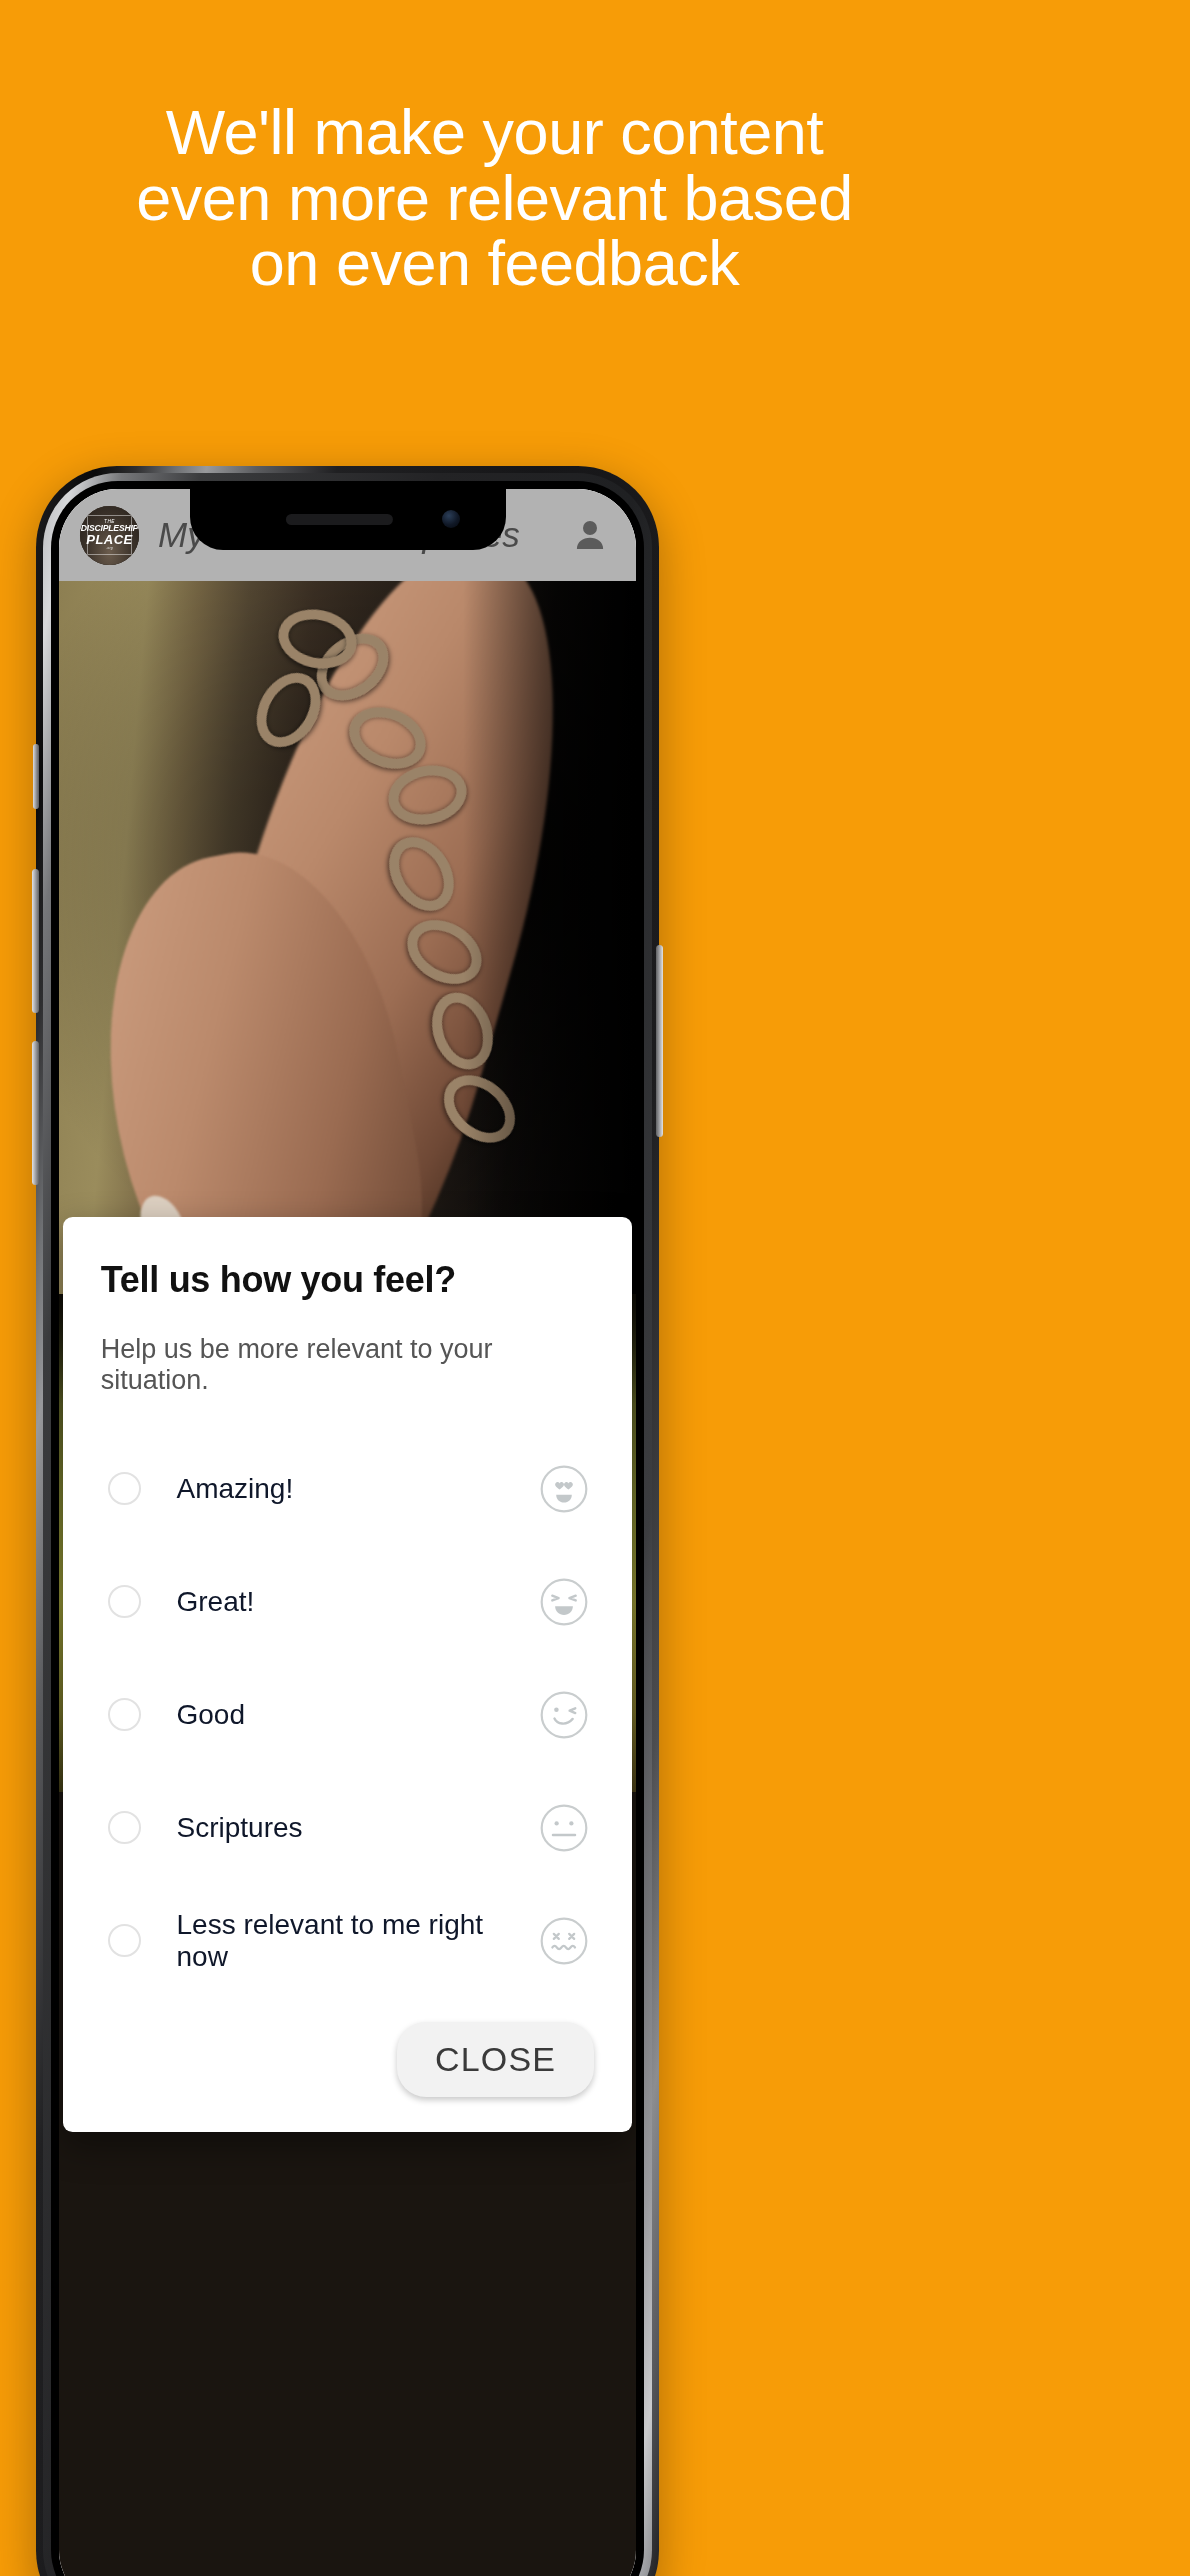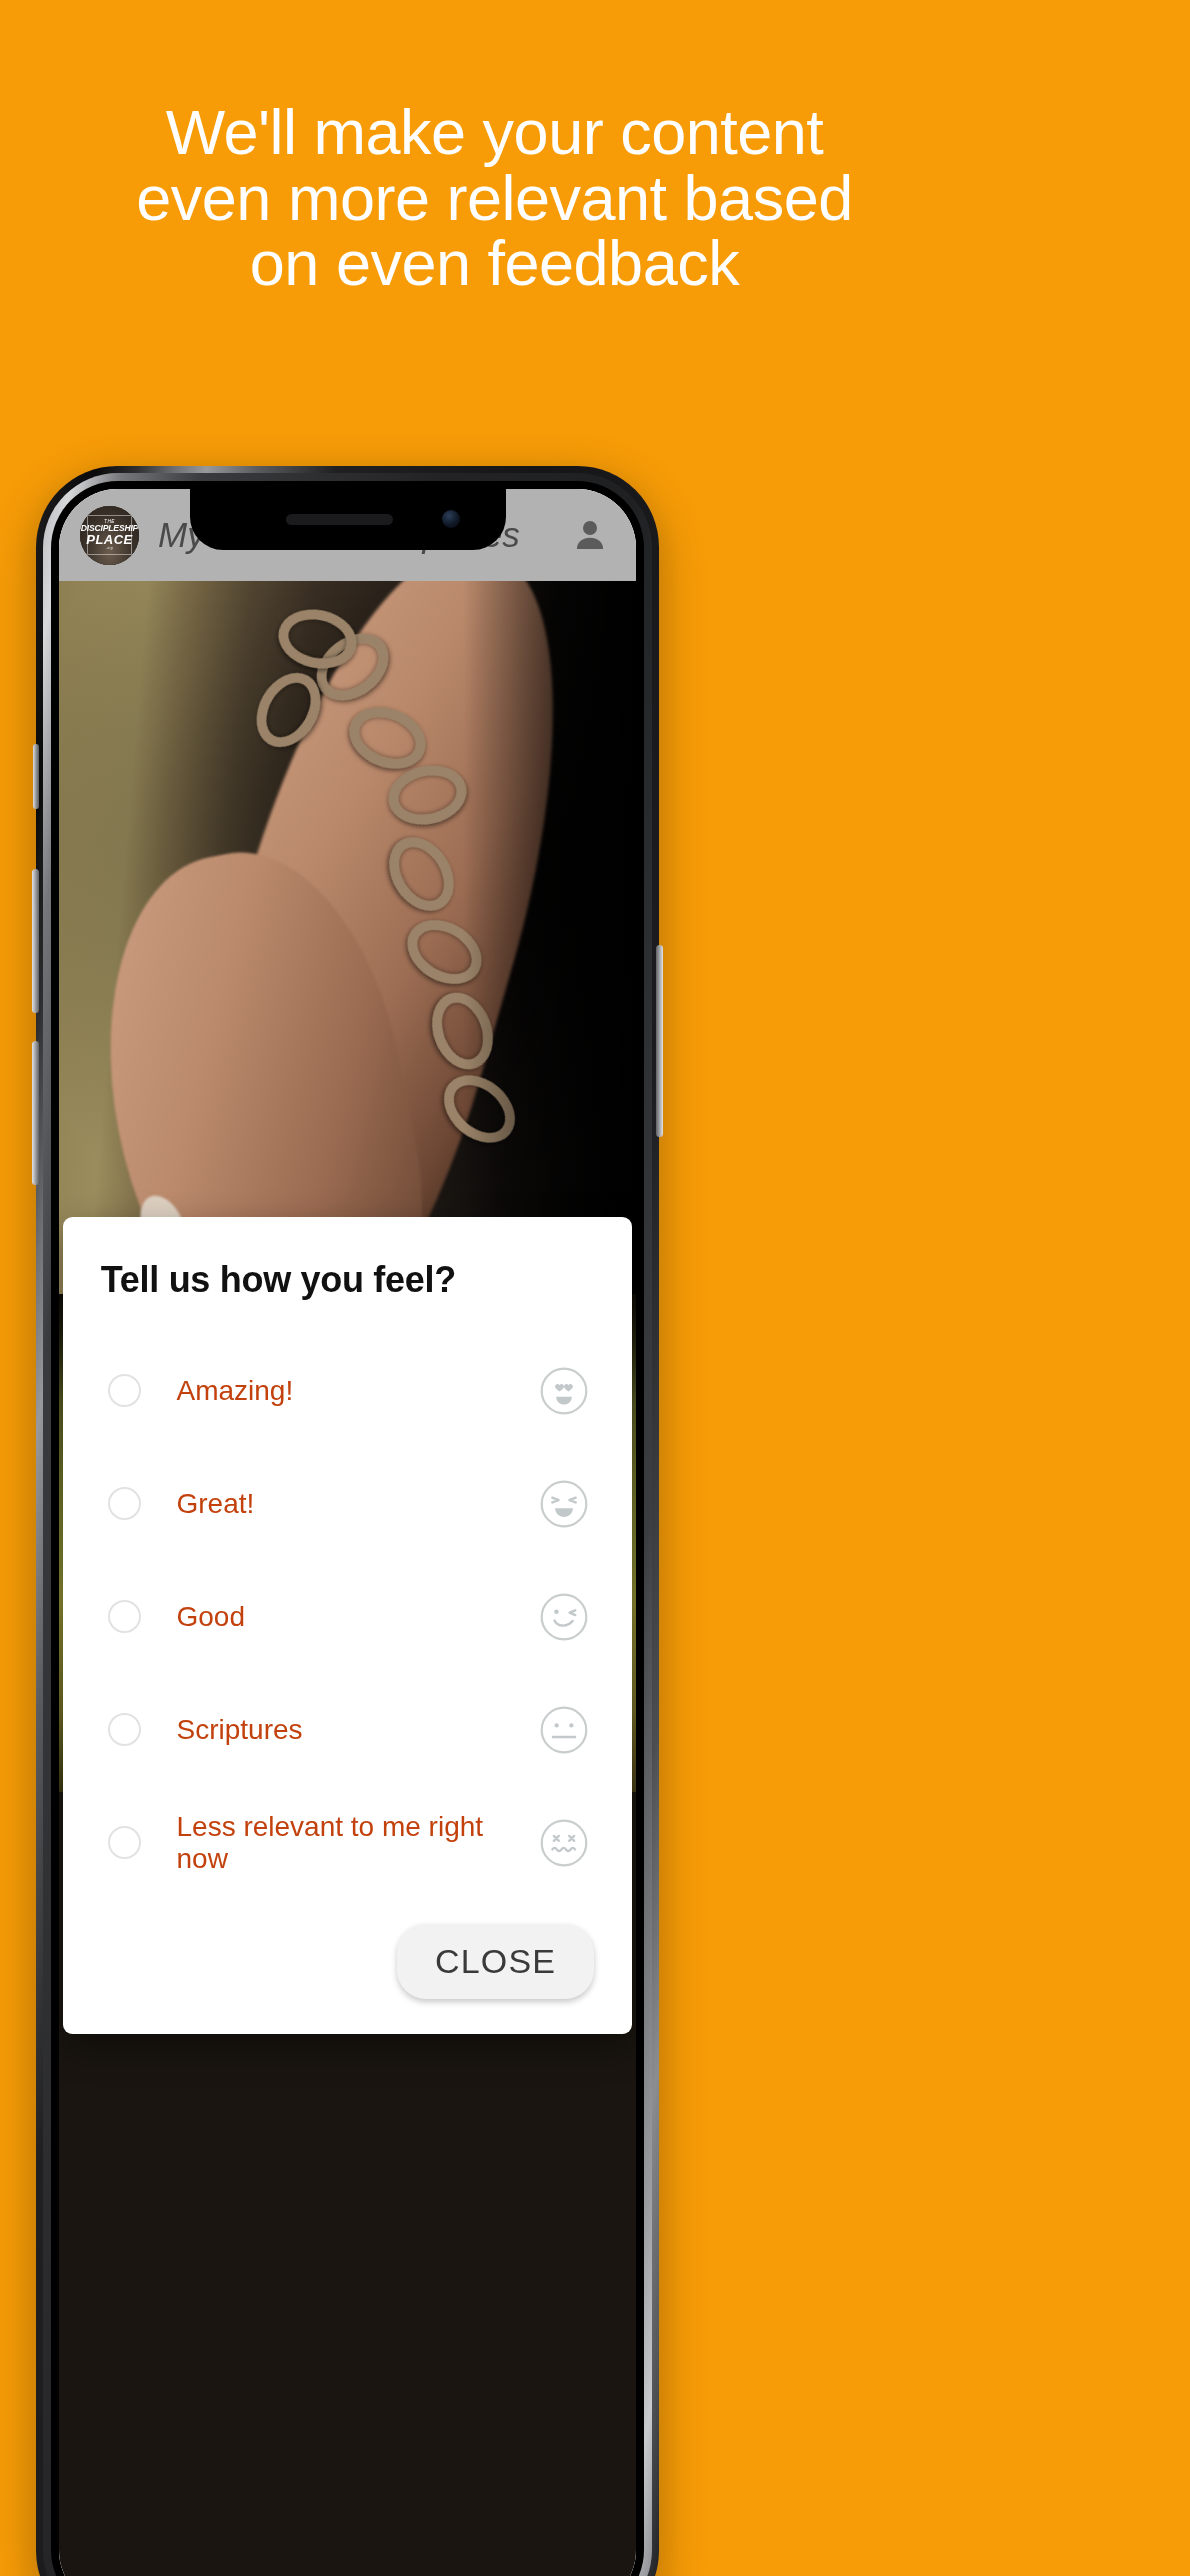--- a/index.html
+++ b/index.html
@@ -381,21 +381,21 @@
     width: 33px;
     height: 33px;
     border-radius: 50%;
     border: 2.9px solid #e2e2e2;
     box-sizing: border-box;
     margin-left: 7.7px;
   }
   .option-label {
     margin-left: 35px;
     font-size: 28px;
-    color: #c2410c;
+    color: #0f172a;
     flex: 1 1 auto;
   }
   .emoji {
     flex: 0 0 auto;
     width: 52px;
     height: 52px;
     display: block;
     margin-right: 3.8px;
   }
   .dialog-actions {
@@ -487,20 +487,21 @@
           <div class="fld-bag"></div>
           <div class="fld-glow"></div>
         </div>
 
       </div>
 
       <div class="scrim"></div>
 
       <div class="dialog">
         <div class="dialog-title">Tell us how you feel?</div>
+        <div class="dialog-subtitle">Help us be more relevant to your situation.</div>
 
         <div class="options">
 
           <div class="option-row">
             <span class="radio"></span>
             <span class="option-label">Amazing!</span>
             <svg class="emoji" viewBox="0 0 24 24">
               <circle cx="12" cy="12" r="10.3" fill="none" stroke="#c9cdce" stroke-width="1"></circle>
               <path d="M8.1 9.3c.55-.75 1.6-.6 1.85.2.25-.8 1.3-.95 1.85-.2.5.7.05 1.6-1.85 2.9-1.9-1.3-2.35-2.2-1.85-2.9z" fill="#c3c8ca"></path>
               <path d="M12.2 9.3c.55-.75 1.6-.6 1.85.2.25-.8 1.3-.95 1.85-.2.5.7.05 1.6-1.85 2.9-1.9-1.3-2.35-2.2-1.85-2.9z" fill="#c3c8ca"></path>

